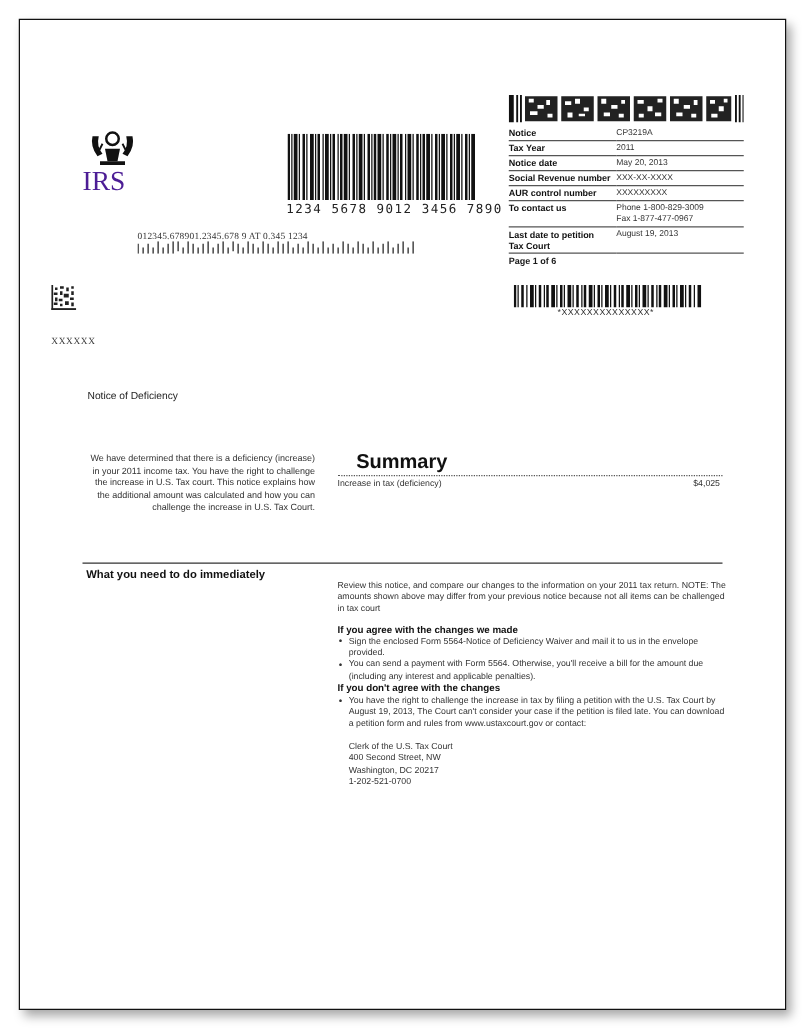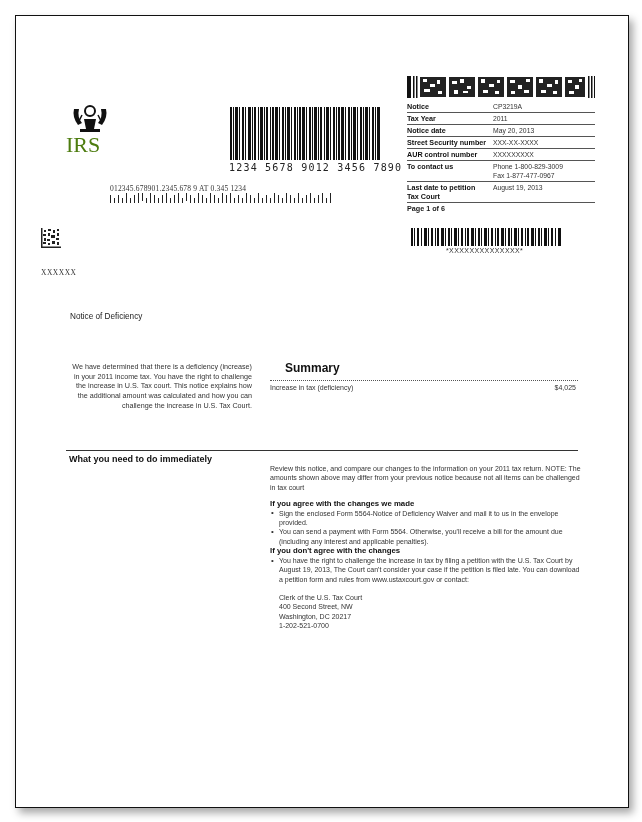--- a/index.html
+++ b/index.html
@@ -9,21 +9,21 @@
   }
   .page {
     position:absolute; left:15px; top:15px; width:612px; height:791px;
     border:1.5px solid #111; background:#fff;
     box-shadow: 4px 5px 8px rgba(0,0,0,0.35);
   }
   .abs { position:absolute; }
   
   .irs-logo { left:50px; top:87px; width:52px; height:58px; }
   .irs-eagle { width:40px; height:32px; margin-left:4px; }
-  .irs-letters { font-family:"Liberation Serif", serif; font-size:22px; letter-spacing:0px; line-height:20px; color:#4d7c0f; }
+  .irs-letters { font-family:"Liberation Serif", serif; font-size:22px; letter-spacing:0px; line-height:20px; color:#4c1d95; }
   .agency { left:93px; top:90px; font-size:7.6px; line-height:10.2px; color:#222; }
   .barcode1 { left:214px; top:91px; width:150px; height:53px; }
   .barcode1-num { left:213px; top:146px; font-family:"DejaVu Sans Mono", monospace; font-size:10px; letter-spacing:1.2px; color:#222; }
   .postal-line { left:94px; top:168px; font-family:"Liberation Serif", serif; font-size:7.5px; color:#333; letter-spacing:0.2px; }
   .postal-bars { left:94px; top:177px; width:225px; height:10px; }
   .datamatrix { left:25px; top:212px; width:20px; height:20px; }
   .xxxxxx { left:25px; top:252px; font-family:"Liberation Serif", serif; font-size:7.5px; color:#333; letter-spacing:0.5px; }
   
   .barcode2 { left:391px; top:60px; width:188px; height:22px; }
   .info-table { left:391px; top:85px; width:188px; border-collapse:collapse; font-size:7px; }
@@ -32,21 +32,21 @@
   .info-table tr.noborder { border-bottom:none; }
   .info-table .lbl { font-weight:bold; width:86px; color:#111; font-size:7.2px; }
   .info-table .val { color:#333; font-size:6.8px; }
   .page-of { font-weight:bold; font-size:7.2px; }
   .barcode3 { left:395px; top:212px; width:150px; height:18px; }
   .barcode3-txt { left:430px; top:231px; font-size:7px; color:#333; letter-spacing:0.4px; }
   
   .notice-type { left:54px; top:296px; font-size:8.2px; color:#222; }
   .main-title { left:53px; top:307px; font-size:17.5px; font-weight:bold; color:#111; letter-spacing:-0.1px; }
   .intro { left:54px; top:346px; width:182px; font-size:7.2px; line-height:9.7px; color:#333;text-align:right; }
-  .summary-title { left:254px; top:345px; font-size:12px; font-weight:bold; color:#111;padding-left:15px; }
+  .summary-title { left:254px; top:345px; font-size:16px; font-weight:bold; color:#111;padding-left:15px; }
   .summary-dots { left:254px; top:364px; width:308px; border-top:1px dotted #555; }
   .summary-label { left:254px; top:368px; font-size:7px; color:#333; }
   .summary-val { left:530px; top:368px; font-size:7px; color:#333; width:30px; text-align:right; }
   .divider { left:50px; top:434px; width:512px; border-top:1.5px solid #333; }
   .todo-title { left:53px; top:438px; font-size:9px; font-weight:bold; color:#111;text-align:right; }
   .body-col { left:254px; top:448px; width:312px; font-size:7px; line-height:9.3px; color:#333; }
   .body-col p { margin:0; }
   .sub-h { font-weight:bold; font-size:7.8px; color:#111; margin-top:7px; line-height:10px; }
   .sub-h.tight { margin-top:0; }
   ul.bul { margin:0; padding:0 0 0 9px; list-style:none; }
@@ -271,21 +271,21 @@
     </tr>
     <tr>
       <td class="lbl">Tax Year</td>
       <td class="val">2011</td>
     </tr>
     <tr>
       <td class="lbl">Notice date</td>
       <td class="val">May 20, 2013</td>
     </tr>
     <tr>
-      <td class="lbl">Street Security number</td>
+      <td class="lbl">Social Revenue number</td>
       <td class="val">XXX-XX-XXXX</td>
     </tr>
     <tr>
       <td class="lbl">AUR control number</td>
       <td class="val">XXXXXXXXX</td>
     </tr>
     <tr>
       <td class="lbl">To contact us</td>
       <td class="val">
         <div>Phone 1-800-829-3009</div>

